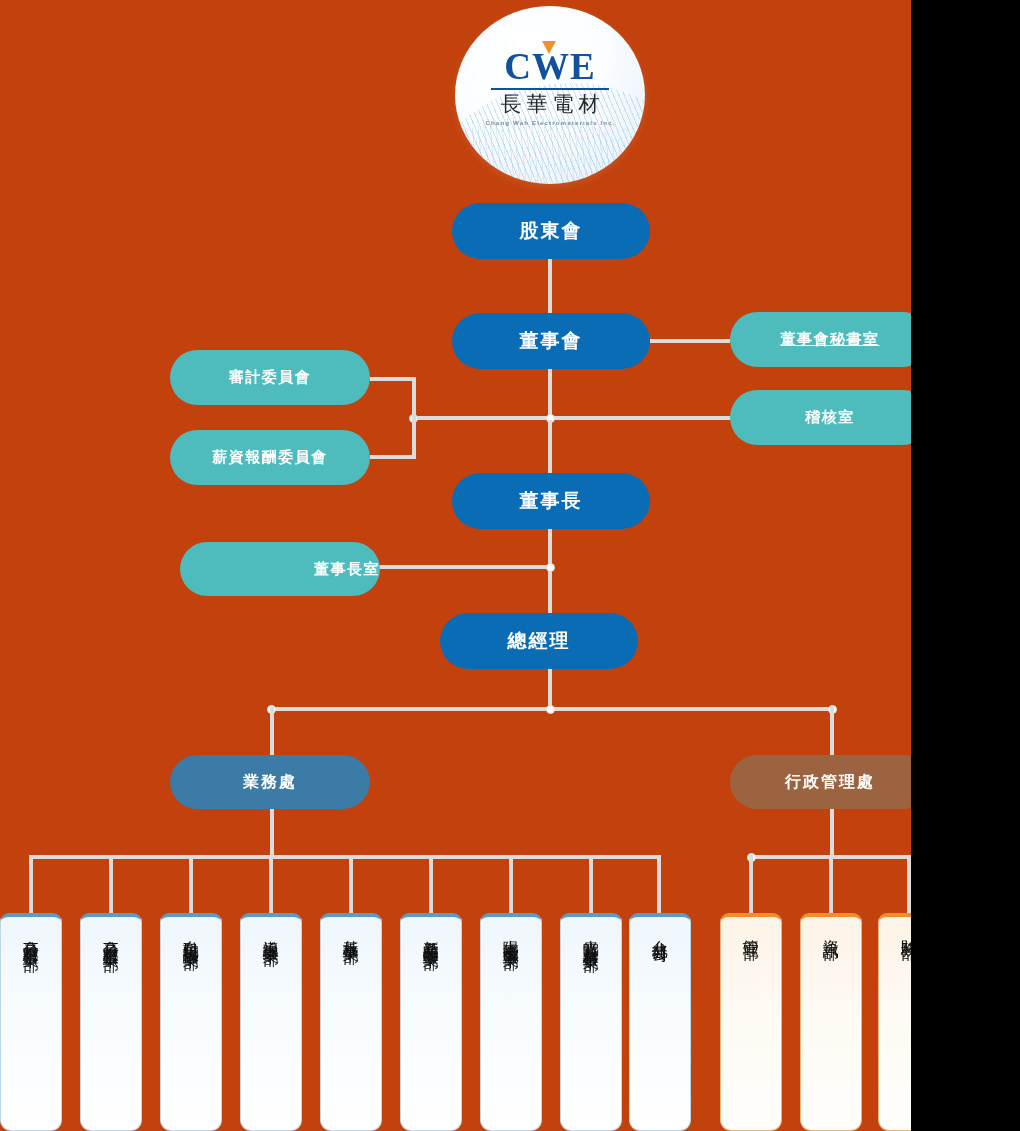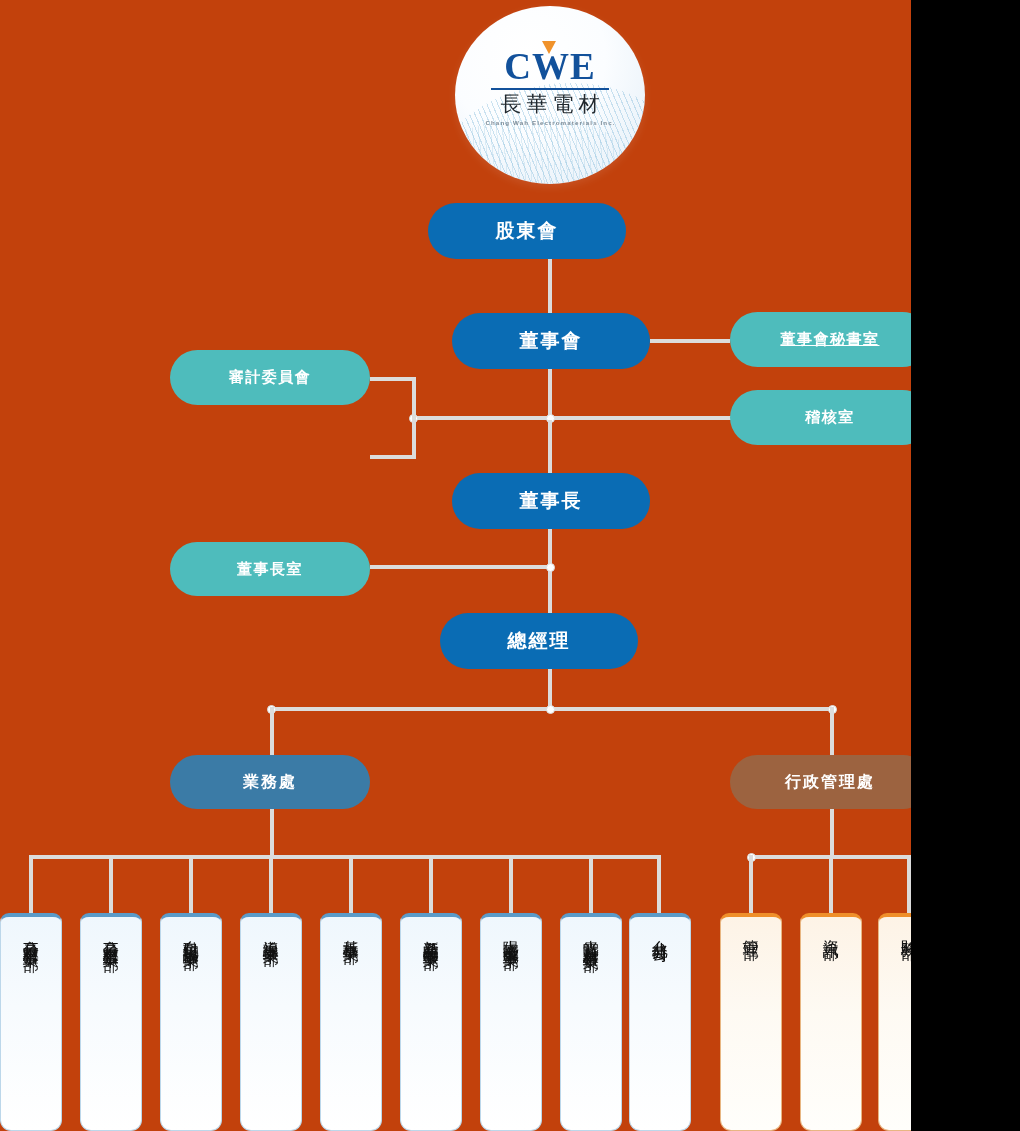--- a/index.html
+++ b/index.html
@@ -179,21 +179,21 @@
   <div class="ln" style="left:657px;top:855px;width:4px;height:58px;"></div>
 
   <div class="ln" style="left:830px;top:809px;width:4px;height:48px;"></div>
   <div class="ln" style="left:749px;top:855px;width:241px;height:4px;"></div>
   <div class="dot" style="left:747px;top:853px;"></div>
   <div class="ln" style="left:749px;top:855px;width:4px;height:58px;"></div>
   <div class="ln" style="left:829px;top:855px;width:4px;height:58px;"></div>
   <div class="ln" style="left:907px;top:855px;width:4px;height:58px;"></div>
   <div class="ln" style="left:986px;top:855px;width:4px;height:58px;"></div>
 
-  <div class="pill pill-blue" style="left:428px;top:203px;width:198px;height:56px;">
+  <div class="pill pill-blue" style="left:452px;top:203px;width:198px;height:56px;">
     <div class="shadow"></div>
     <span>股東會</span>
   </div>
 
   <div class="pill pill-blue" style="left:452px;top:313px;width:198px;height:56px;">
     <div class="shadow"></div>
     <span>董事會</span>
   </div>
 
   <div class="pill pill-blue" style="left:452px;top:473px;width:198px;height:56px;">
@@ -204,22 +204,26 @@
   <div class="pill pill-blue" style="left:440px;top:613px;width:198px;height:56px;">
     <div class="shadow"></div>
     <span>總經理</span>
   </div>
 
   <div class="pill pill-teal" style="left:170px;top:350px;width:200px;height:55px;">
     <div class="shadow"></div>
     <span>審計委員會</span>
   </div>
 
-
-  <div class="pill pill-teal" style="left:170px;top:542px;width:200px;height:54px;">
+  <div class="pill pill-teal" style="left:170px;top:430px;width:200px;height:55px;">
+    <div class="shadow"></div>
+    <span>薪資報酬委員會</span>
+  </div>
+
+  <div class="pill pill-teal" style="left:180px;top:542px;width:200px;height:54px;justify-content:flex-end;">
     <div class="shadow"></div>
     <span>董事長室</span>
   </div>
 
   <div class="pill pill-teal" style="left:730px;top:312px;width:200px;height:55px;text-decoration:underline;">
     <div class="shadow"></div>
     <span>董事會秘書室</span>
   </div>
 
   <div class="pill pill-teal" style="left:730px;top:390px;width:200px;height:55px;">

